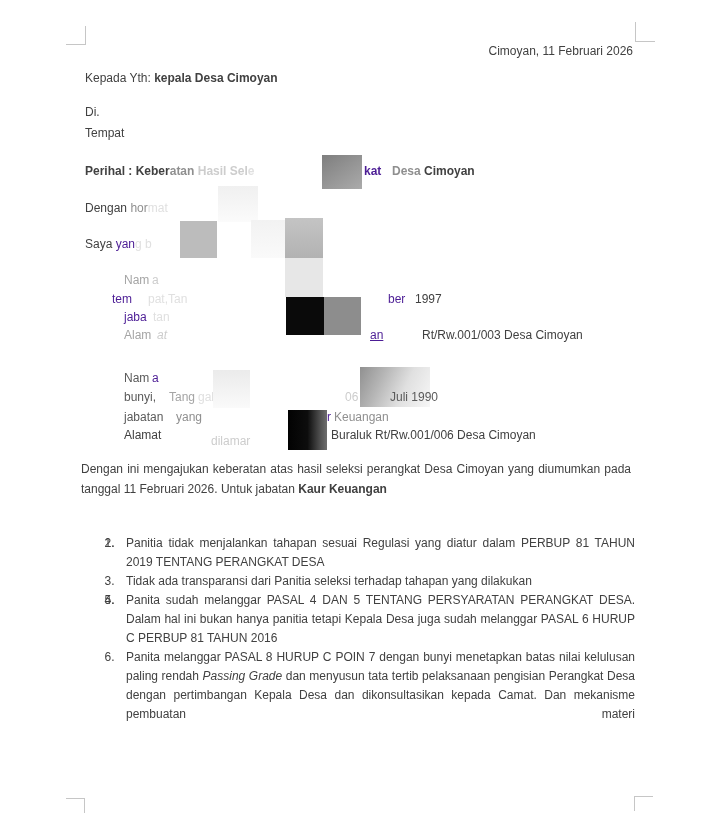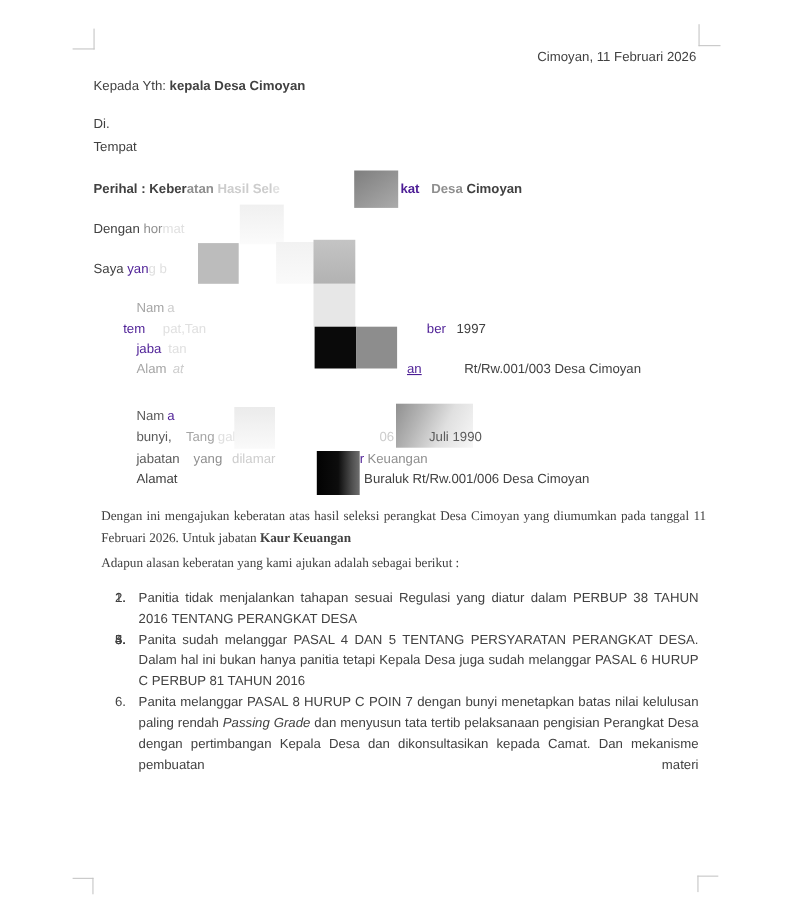--- a/index.html
+++ b/index.html
@@ -31,21 +31,21 @@
   .blk-b       { left:285px; top:218px; width:38px; height:40px; background:linear-gradient(180deg,#c4c4c4,#b2b2b2); }
   .blk-c       { left:285px; top:258px; width:38px; height:39px; background:#e7e7e7; }
   .blk-black   { left:286px; top:297px; width:38px; height:38px; background:#0a0a0a; }
   .blk-e       { left:324px; top:297px; width:37px; height:38px; background:#8d8d8d; }
   .blk-faint2  { left:213px; top:370px; width:37px; height:38px; background:linear-gradient(180deg,#ebebeb,#fafafa); }
   .blk-grad    { left:360px; top:367px; width:70px; height:40px; z-index:0;
                  background:linear-gradient(115deg,#909090 0%,#b5b5b5 30%,#e0e0e0 62%,#f7f7f7 100%); }
   .blk-dark    { left:288px; top:410px; width:39px; height:40px;
                  background:linear-gradient(90deg,#020202 0%,#0d0d0d 50%,#4f4f4f 82%,#6e6e6e 100%); }
   
-  .bodytext { position:absolute; left:92px; top:459px; width:550px; z-index:1;font-family:Liberation Serif, serif; }
+  .bodytext { position:absolute; left:81px; top:459px; width:550px; z-index:1; }
   .bodytext p { margin:0; line-height:20px; text-align:justify; }
   .bodytext p.adapun { margin-top:2px; text-align:left; }
   .reasons { position:absolute; left:85px; top:534px; width:550px; z-index:1; list-style:none; margin:0; padding:0; }
   .reasons li { position:relative; padding-left:41px; line-height:19px; text-align:justify; }
   .reasons li .num { position:absolute; left:19.5px; top:0; }
   .reasons li.stretch-last { text-align-last:justify; }
 </style>
 </head>
 <body>
 
@@ -97,21 +97,21 @@
   <div class="line" style="top:389px; z-index:1;">
       <span class="v g1" style="left:124px;">bunyi,</span>
       <span class="v g25" style="left:169px;">Tang</span>
       <span class="v g5" style="left:198px;">gal</span>
       <span class="v g4" style="left:345px;">06 </span>
       <span class="v g1" style="left:366px;margin-left:24px;">Juli 1990</span>
     </div>
   <div class="line" style="top:409px;">
       <span class="v g1" style="left:124px;">jabatan </span>
       <span class="v g2" style="left:176px;">yang </span>
-      <span class="v g4" style="left:211px;">dilamar</span>
+      <span class="v g4" style="left:211px;margin-top:24px;">dilamar</span>
       <span class="v g3" style="left:327px;">r </span>
       <span class="v g2" style="left:334px;">Keuangan</span>
     </div>
   <div class="line" style="top:427px;">
       <span class="v" style="left:124px;">Alamat</span>
       <span class="v kp" style="left:293px;">: Kp.</span>
       <span class="v" style="left:331px;">Buraluk Rt/Rw.001/006 Desa Cimoyan</span>
     </div>
 
   <div class="blk blk-perihal"></div>
@@ -121,25 +121,24 @@
   <div class="blk blk-b"></div>
   <div class="blk blk-c"></div>
   <div class="blk blk-black"></div>
   <div class="blk blk-e"></div>
   <div class="blk blk-faint2"></div>
   <div class="blk blk-grad"></div>
   <div class="blk blk-dark"></div>
 
   <div class="bodytext">
     <p><span>Dengan ini mengajukan keberatan atas hasil seleksi perangkat Desa Cimoyan yang diumumkan pada tanggal 11 Februari 2026. Untuk jabatan </span><span class="b">Kaur Keuangan</span></p>
-    <p class="adapun"><span>Adapun alasan keberatan yang kami ajukan adalah sebagai berikut :</span></p>
   </div>
 
   <ol class="reasons">
     <li><span class="num">1.</span></li>
-    <li><span class="num">2.</span><span>Panitia tidak menjalankan tahapan sesuai Regulasi yang diatur dalam PERBUP 38 TAHUN 2016 TENTANG PERANGKAT DESA</span></li>
-    <li><span class="num">3.</span></li>
+    <li><span class="num">2.</span><span>Panitia tidak menjalankan tahapan sesuai Regulasi yang diatur dalam PERBUP 81 TAHUN 2019 TENTANG PERANGKAT DESA</span></li>
+    <li><span class="num">3.</span><span>Tidak ada transparansi dari Panitia seleksi terhadap tahapan yang dilakukan</span></li>
     <li><span class="num">4.</span></li>
     <li><span class="num">5.</span><span>Panita sudah melanggar PASAL 4 DAN 5 TENTANG PERSYARATAN PERANGKAT DESA. Dalam hal ini bukan hanya panitia tetapi Kepala Desa juga sudah melanggar PASAL 6 HURUP C PERBUP 81 TAHUN 2016</span></li>
     <li class="stretch-last"><span class="num">6.</span><span>Panita melanggar PASAL 8 HURUP C  POIN 7 dengan bunyi menetapkan batas nilai kelulusan paling rendah </span><span class="i">Passing Grade</span><span> dan menyusun tata tertib pelaksanaan pengisian Perangkat Desa dengan pertimbangan Kepala Desa dan dikonsultasikan kepada Camat. Dan mekanisme pembuatan materi</span></li>
   </ol>
 
 </div>
 
 </body></html>

